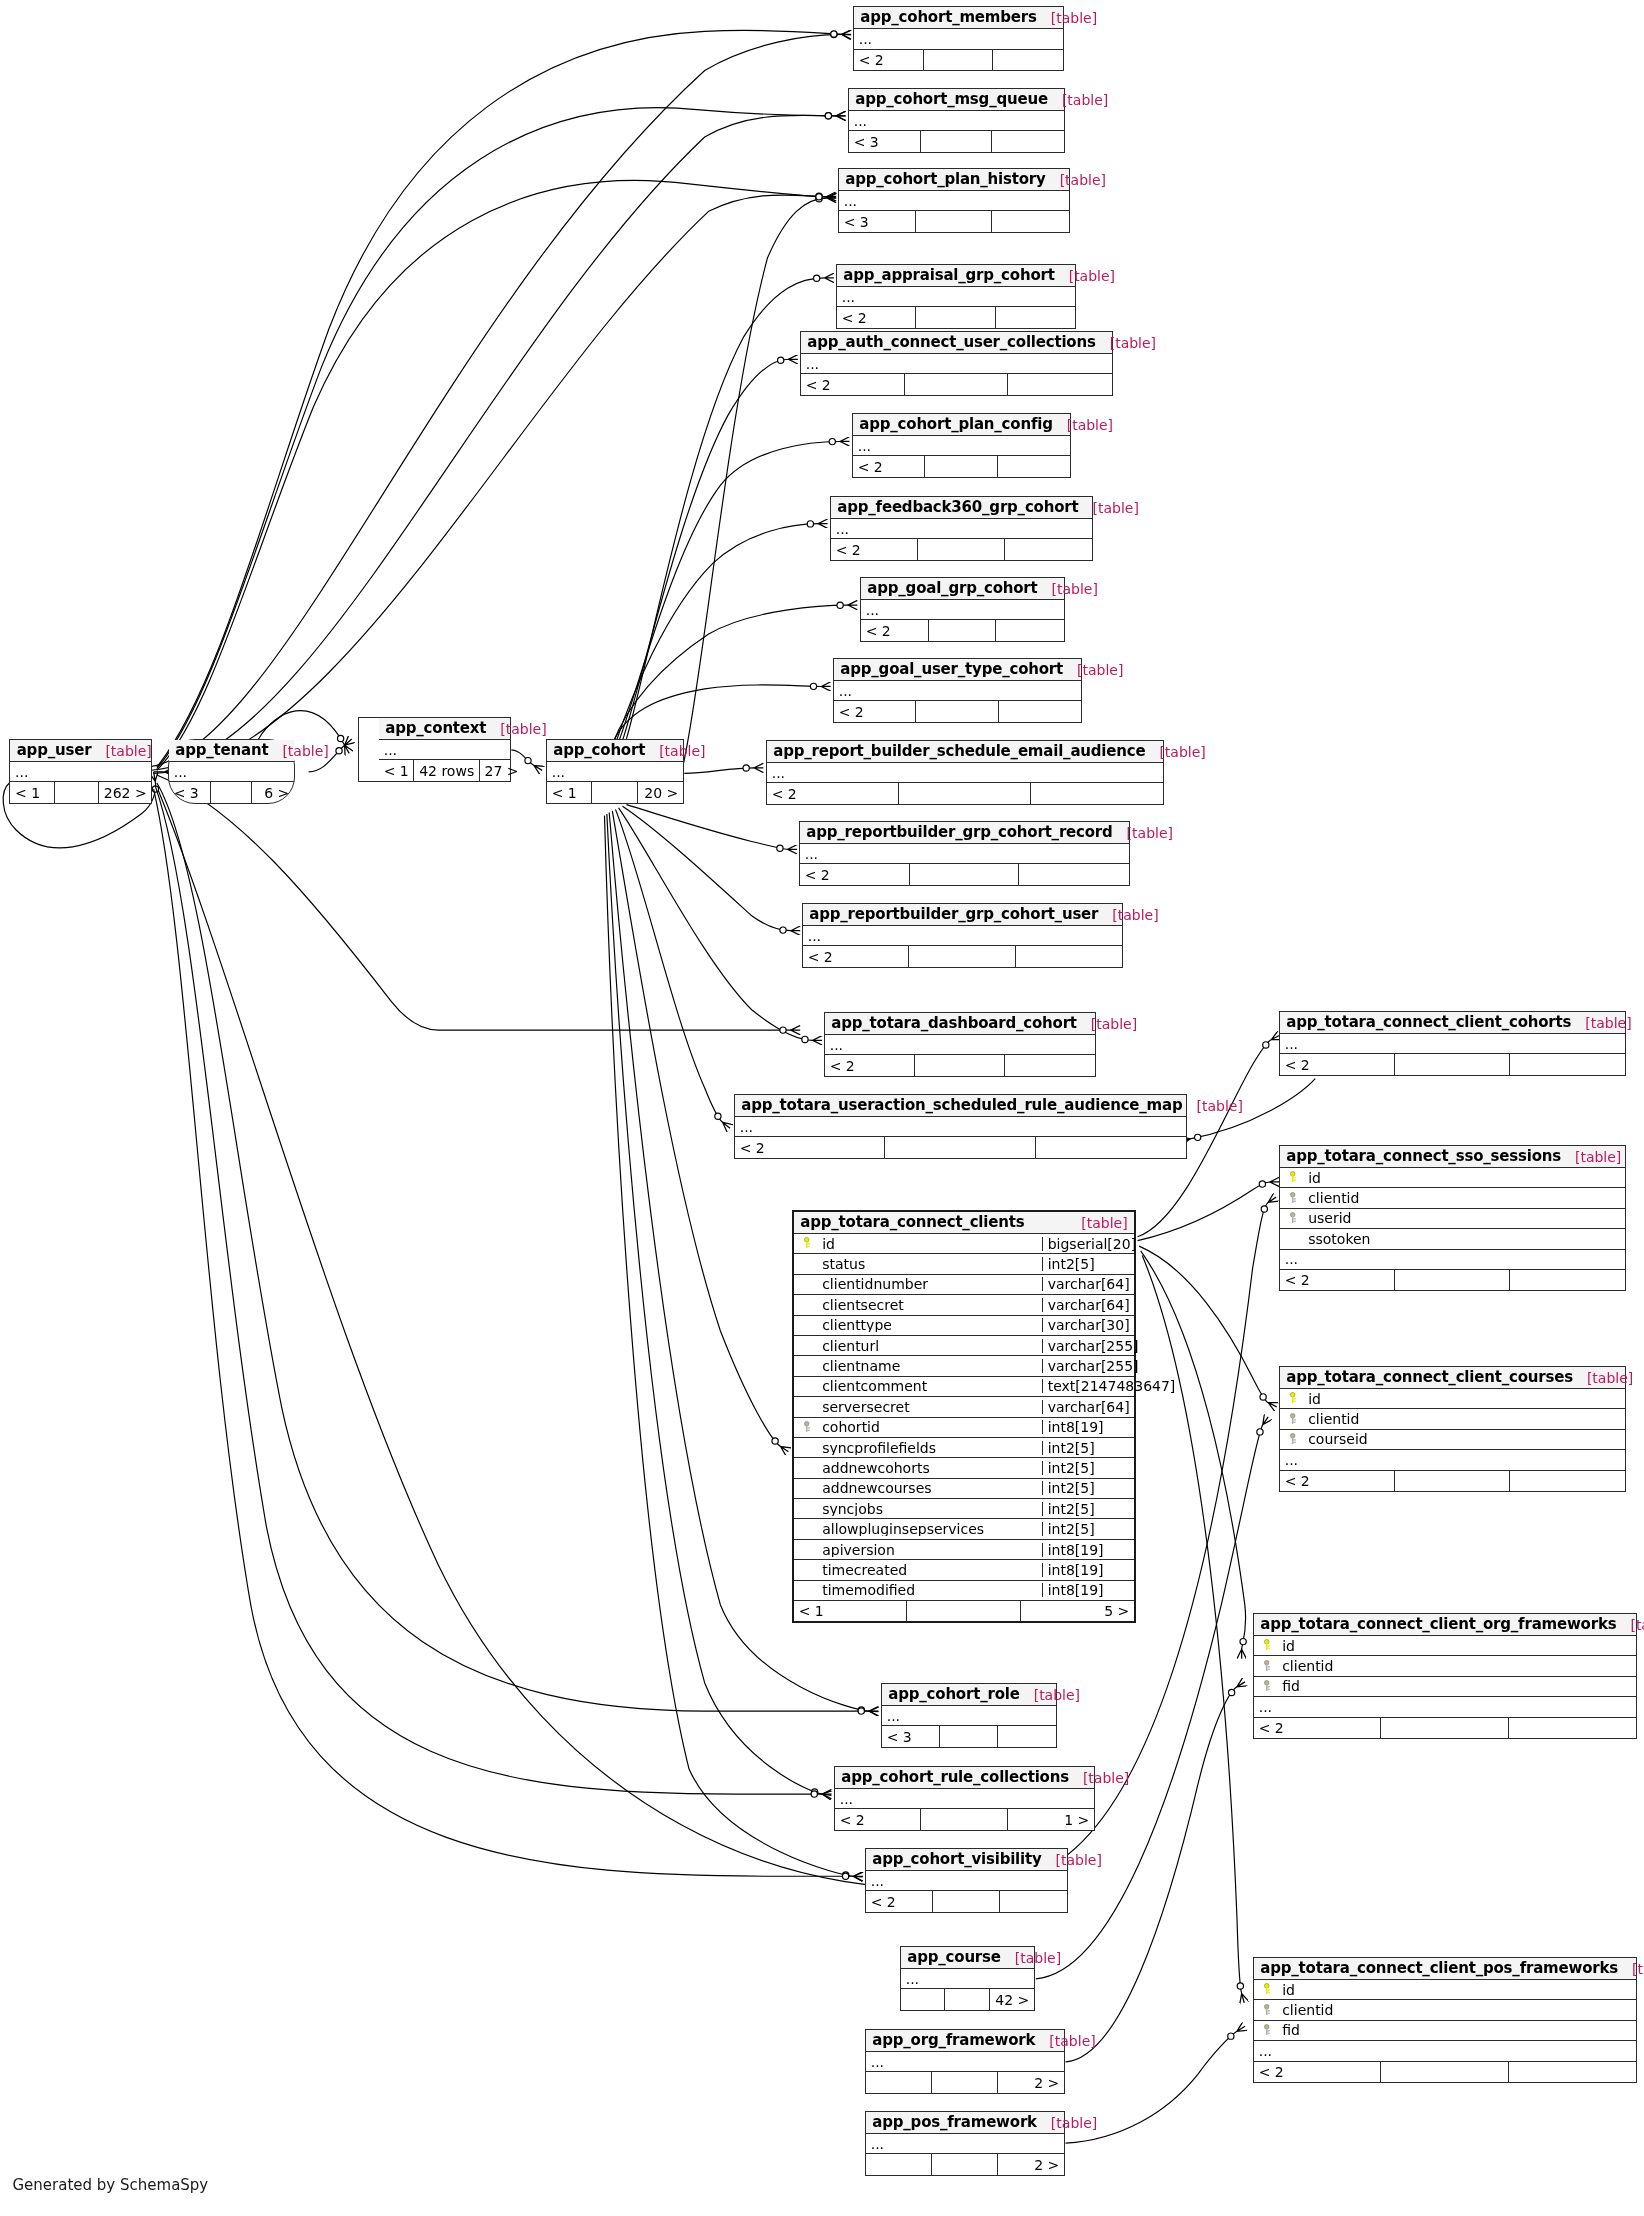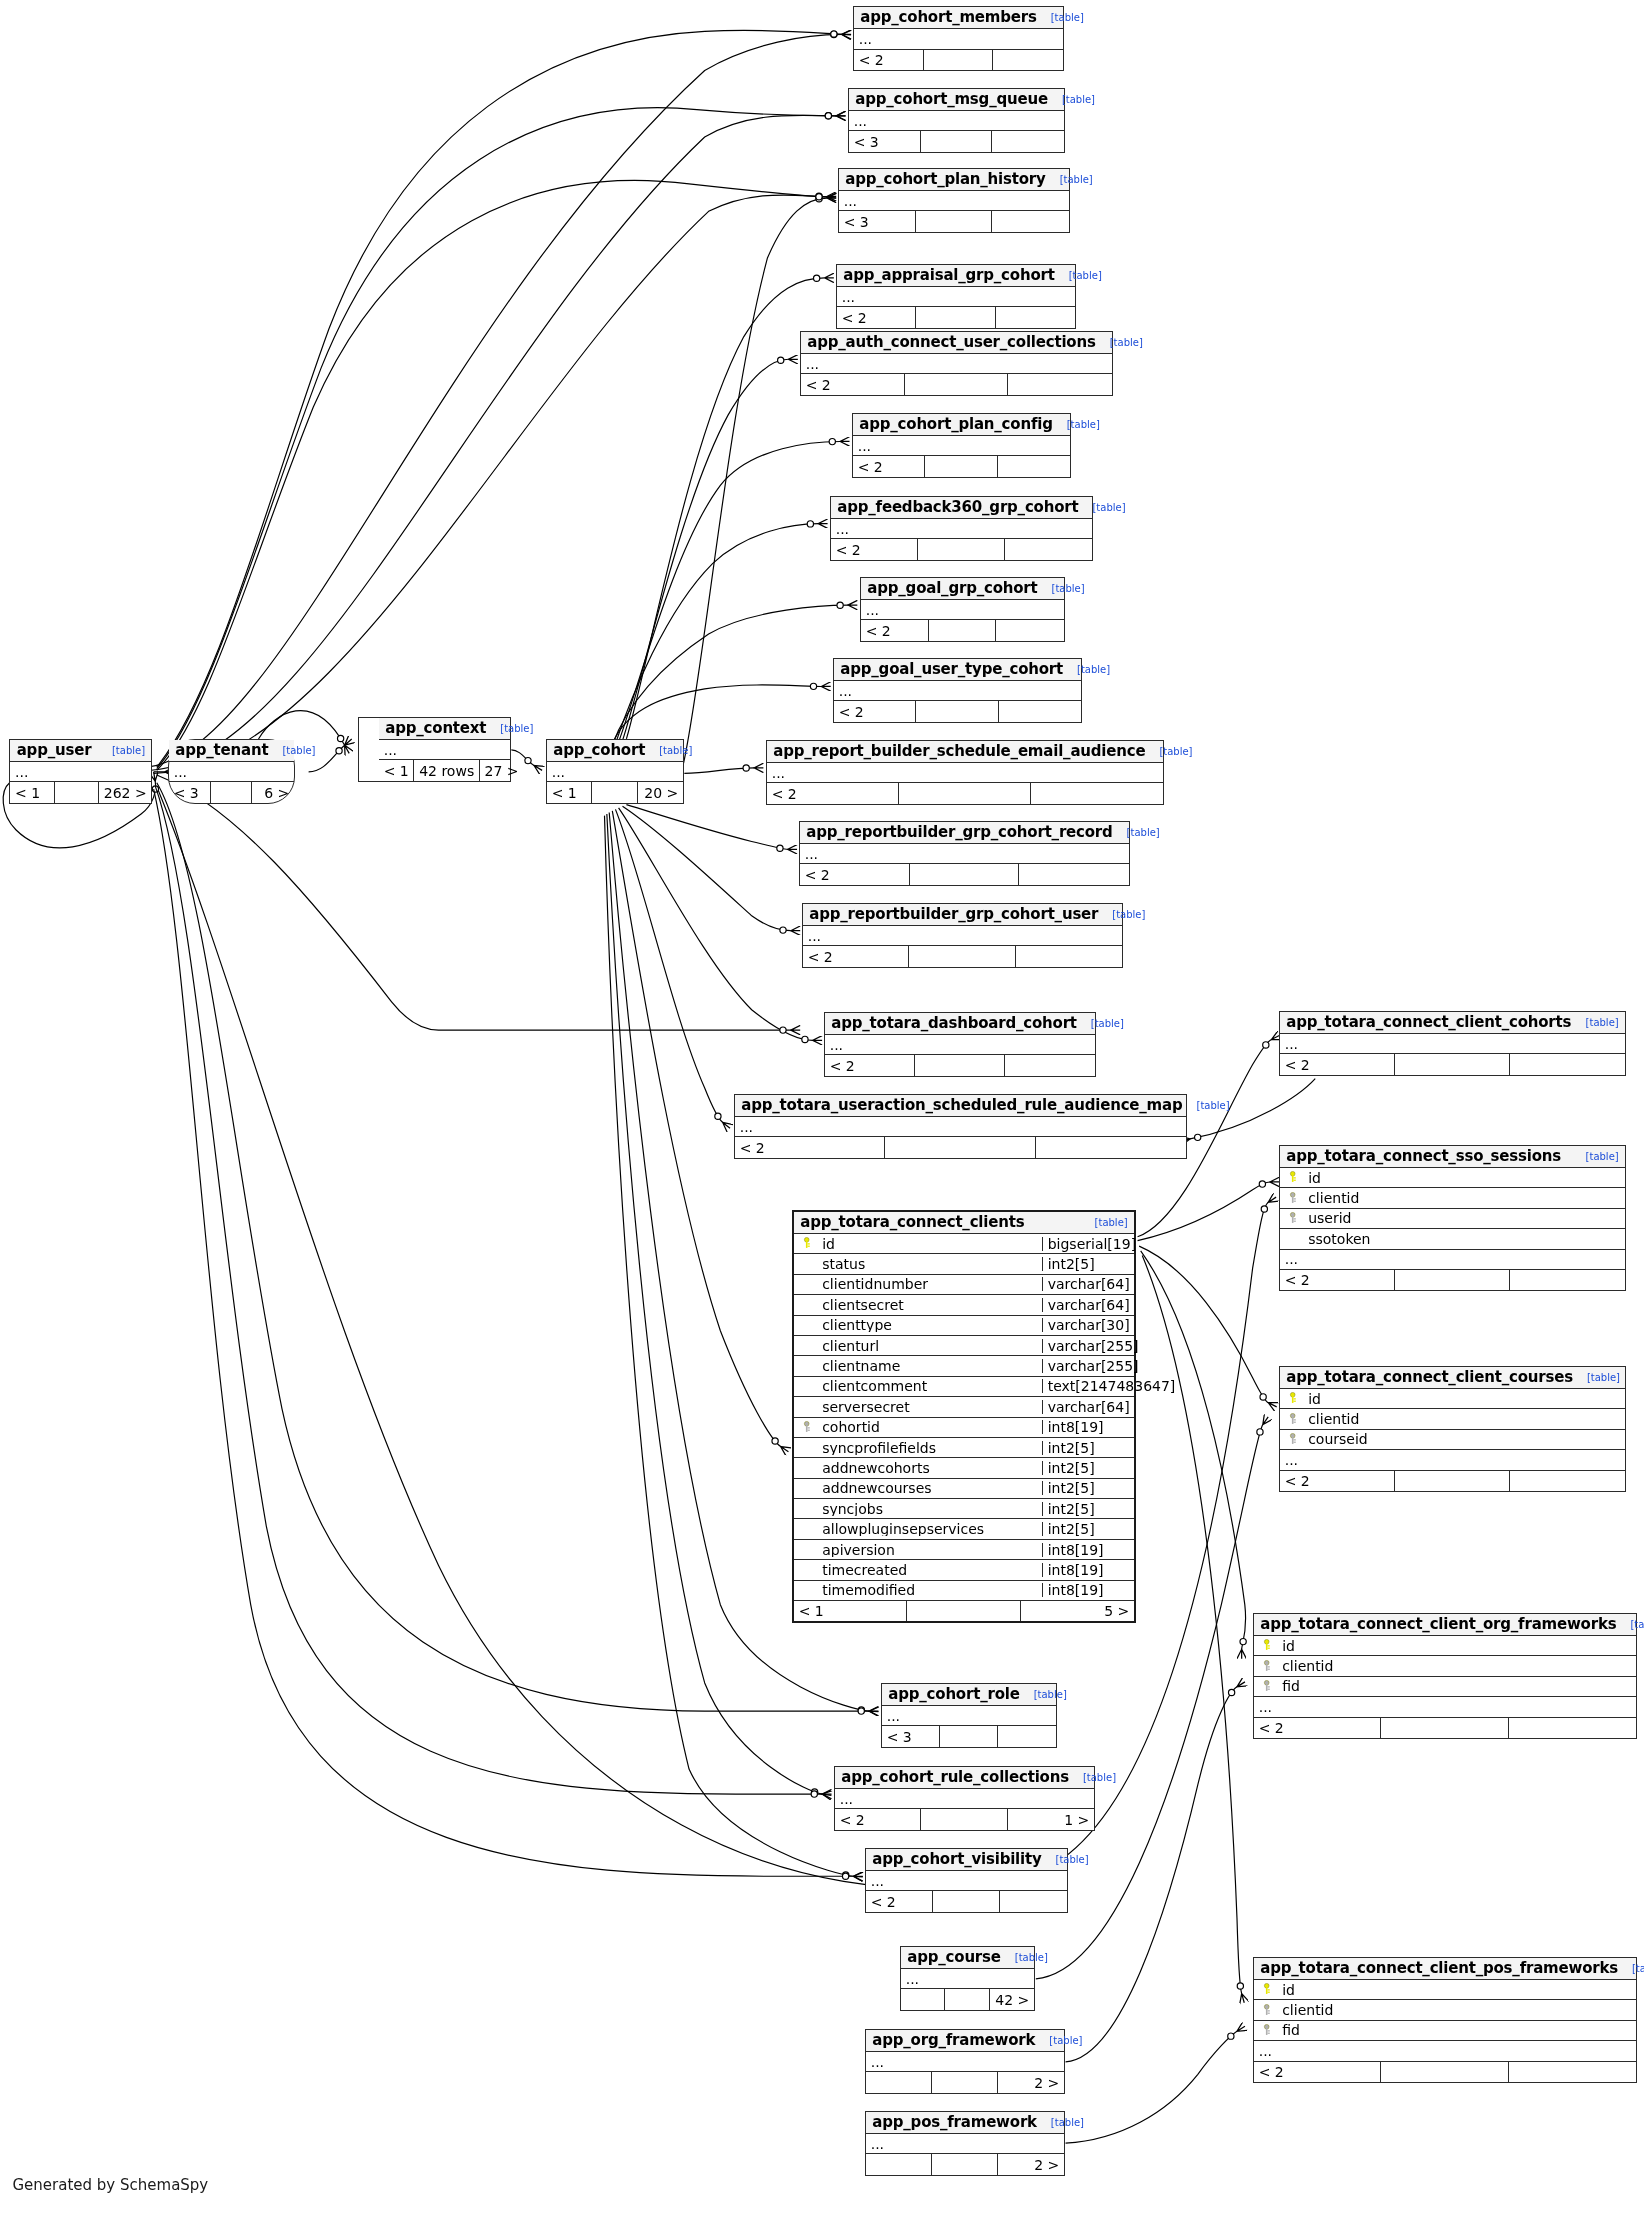--- a/index.html
+++ b/index.html
@@ -48,22 +48,22 @@
     box-sizing: border-box;
     white-space: nowrap;
   }
   .hdr .tname {
     font-weight: bold;
     font-size: 15px;
     letter-spacing: -0.2px;
   }
   .hdr .ttag {
     font-weight: normal;
-    font-size: 10px;
-    color: #1d4ed8;
+    font-size: 14px;
+    color: #be185d;
     padding-left: 14px;
   }
   .ellipsis-row {
     height: 20.4px;
     box-sizing: border-box;
     display: flex;
     align-items: center;
     padding: 0 4.7px;
     font-size: 14px;
     color: #000;
@@ -458,21 +458,21 @@
               <svg class="key-svg" width="9.4" height="12.5" viewBox="0 0 12 16">
                 <circle cx="6" cy="3.5" r="3" fill="#e8e800" stroke="#7a7a00" stroke-width="0.6"></circle>
                 <rect x="5" y="5" width="2" height="9" fill="#e8e800"></rect>
                 <rect x="7" y="8" width="3" height="1.6" fill="#e8e800"></rect>
                 <rect x="7" y="11" width="3" height="1.6" fill="#e8e800"></rect>
               </svg>
             </span>
             <span class="indent"></span>
             <span>id</span>
           </div>
-          <div class="col-type">bigserial[19]</div>
+          <div class="col-type">bigserial[20]</div>
         </div>
         <div class="col-row">
           <div class="col-name">
             <span class="keyslot"></span>
             <span class="indent"></span>
             <span>status</span>
           </div>
           <div class="col-type">int2[5]</div>
         </div>
         <div class="col-row">

